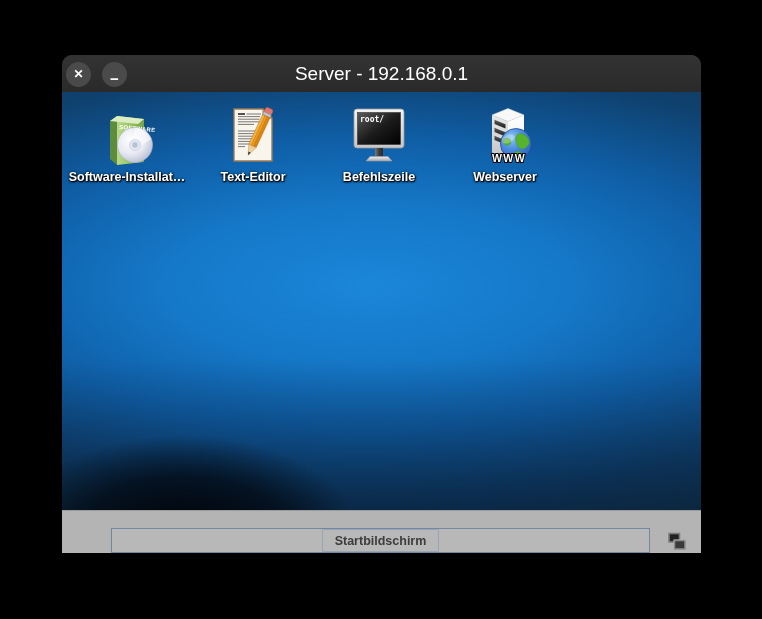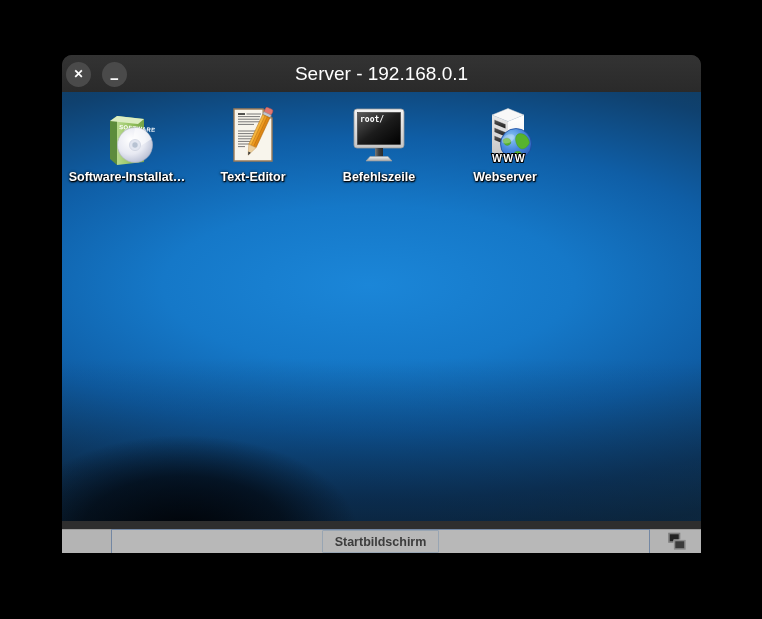--- a/index.html
+++ b/index.html
@@ -41,23 +41,23 @@
   .icon-cell {
     width:126px; display:flex; flex-direction:column; align-items:center; cursor:default;
   }
   .icon-cell svg { display:block; }
   .icon-label {
     margin-top:2px; font-size:12.5px; font-weight:bold; color:#fff; white-space:nowrap;
     text-shadow:0 1px 2px rgba(0,0,0,0.95), 0 0 3px rgba(0,0,0,0.75), 1px 1px 1px rgba(0,0,0,0.9);
   }
 
   .panel {
-    position:absolute; left:0; right:0; bottom:0; height:24px;
+    position:absolute; left:0; right:0; bottom:0; height:43px;
     background:#b4b4b4; border-top:1px solid #9b9b9b; box-sizing:border-box;
-    display:flex; align-items:center;
+    display:flex; align-items:flex-end;
   }
   .panel-left  { width:49px; }
   .task-button {
     flex:1; border:1px solid #7387a3; background:#b8b8b8; box-sizing:border-box;
     display:flex; align-items:center; justify-content:center; cursor:default;
   }
   .task-label-box {
     border:1px solid #98a5b3; padding:1px 12px 2px 12px; border-radius:1px;
   }
   .task-label { font-size:12.5px; font-weight:bold; color:#3d3d3d; white-space:nowrap; }

